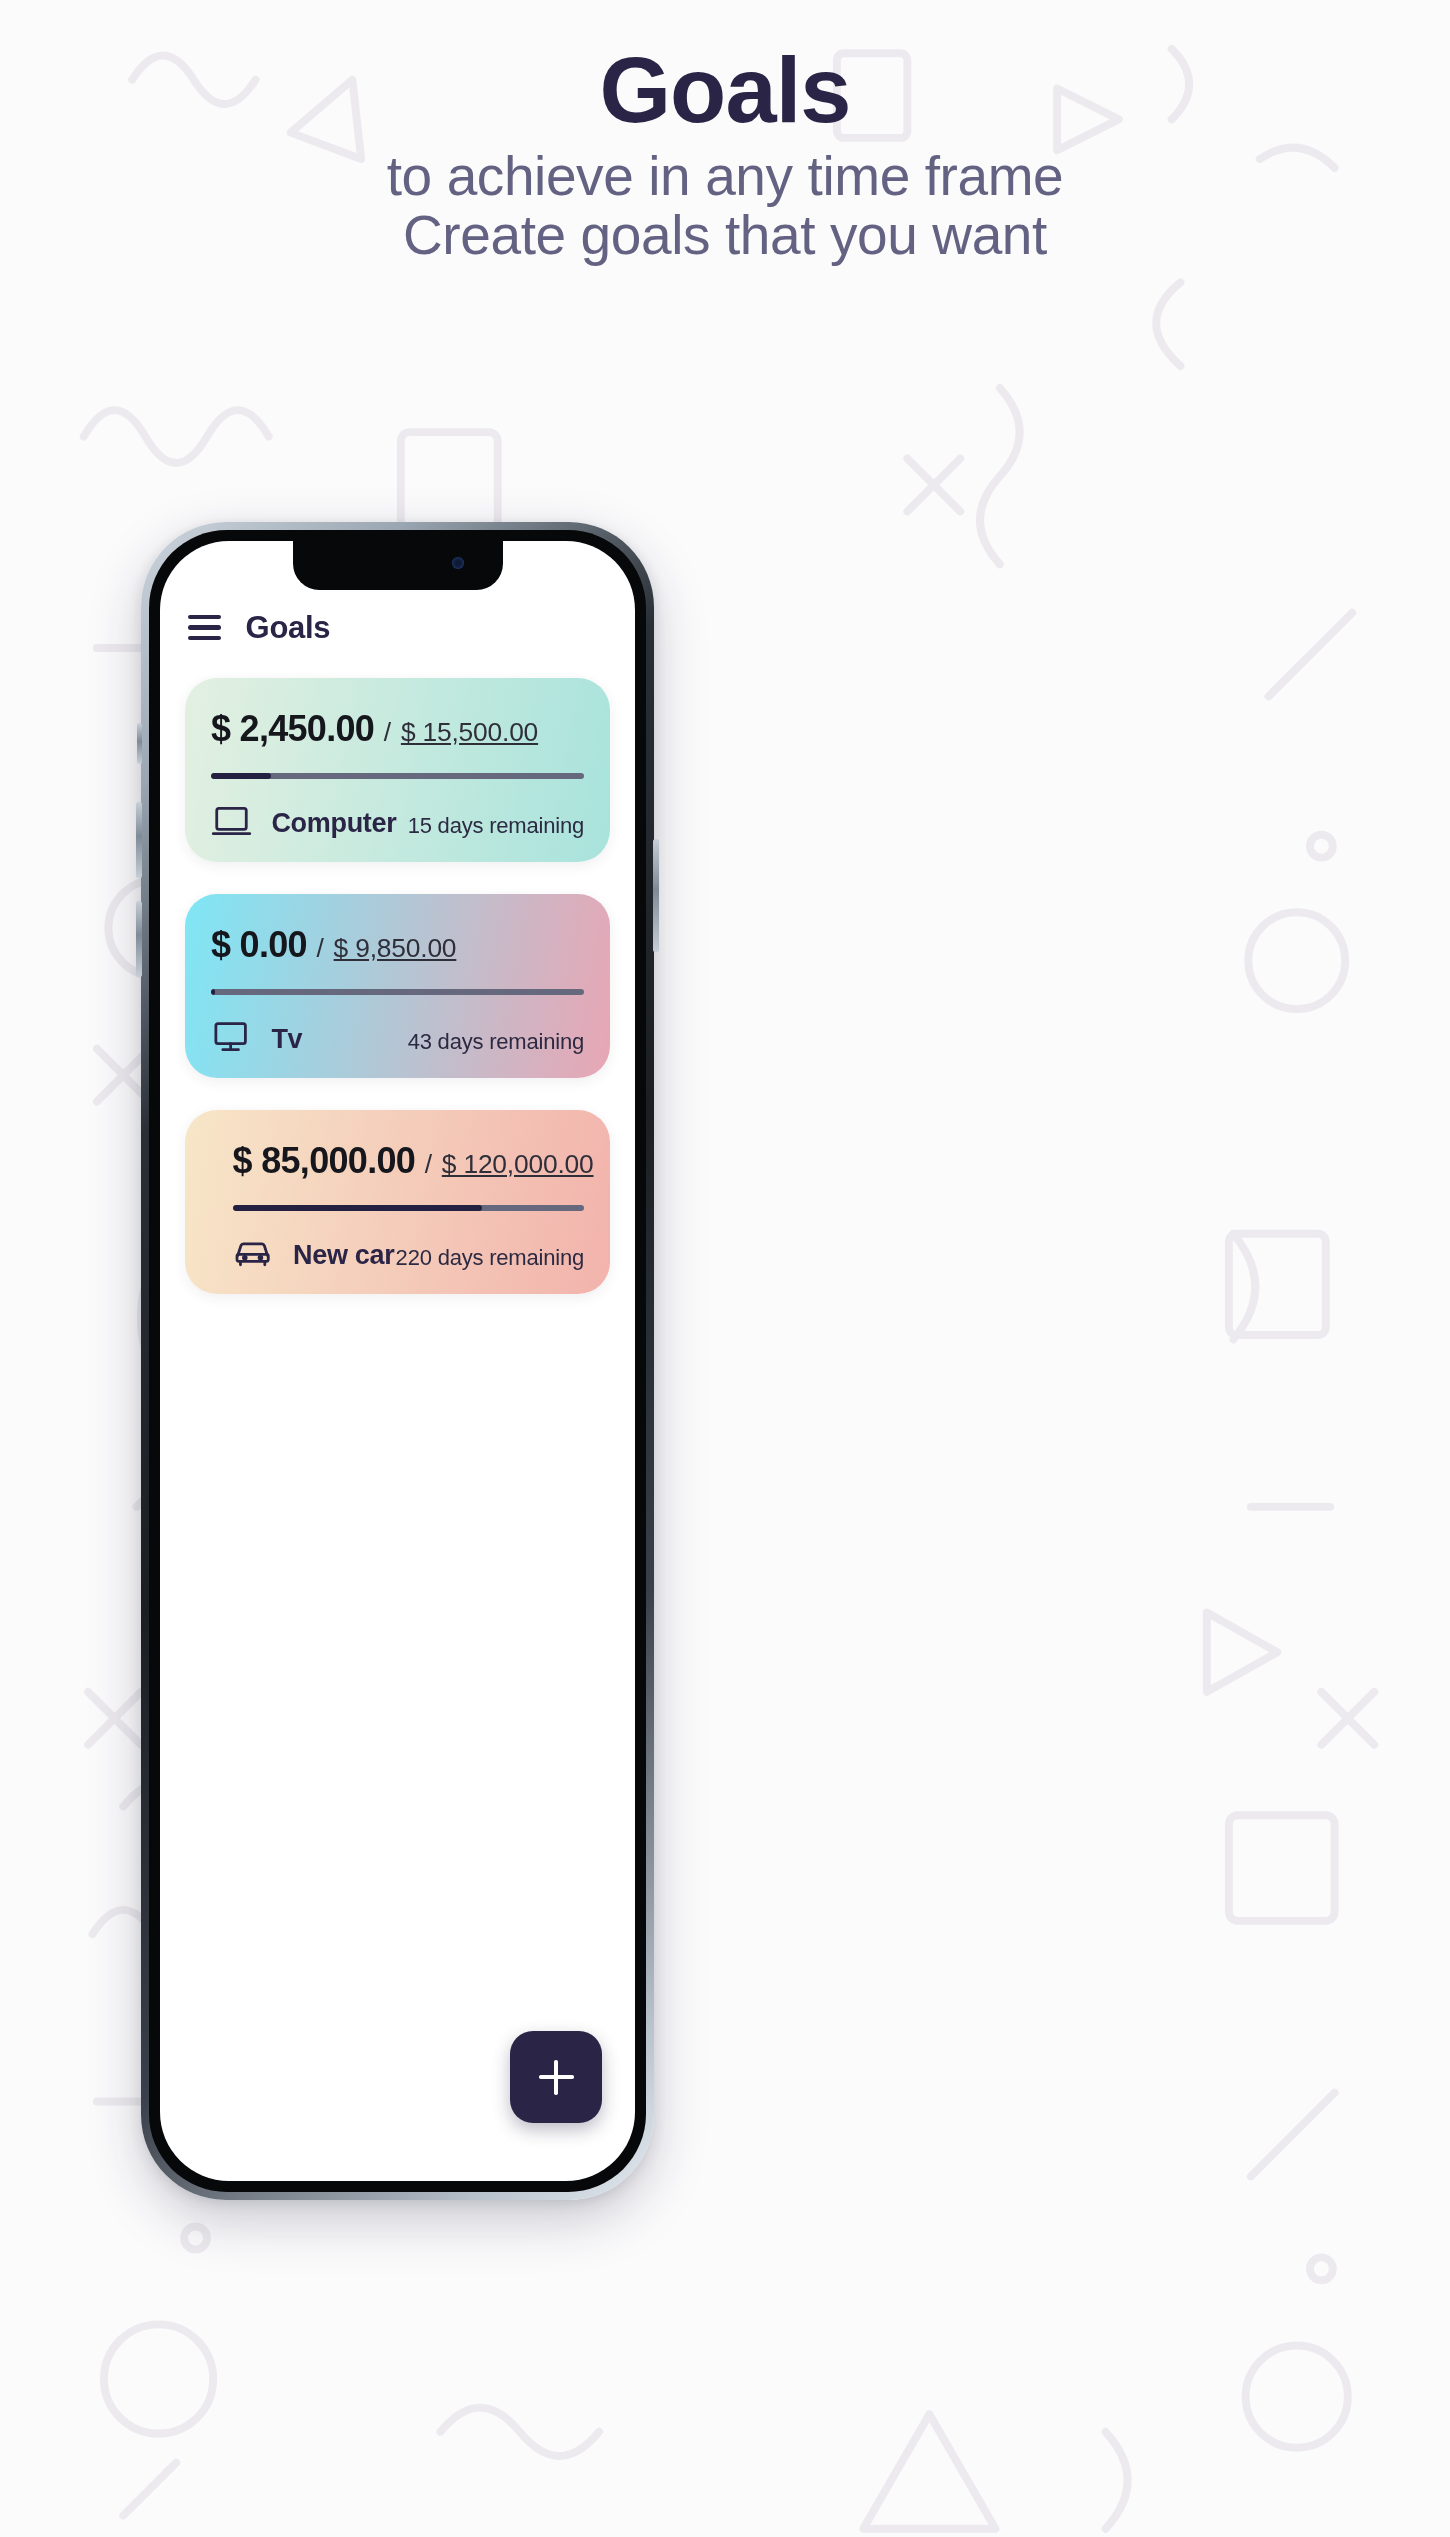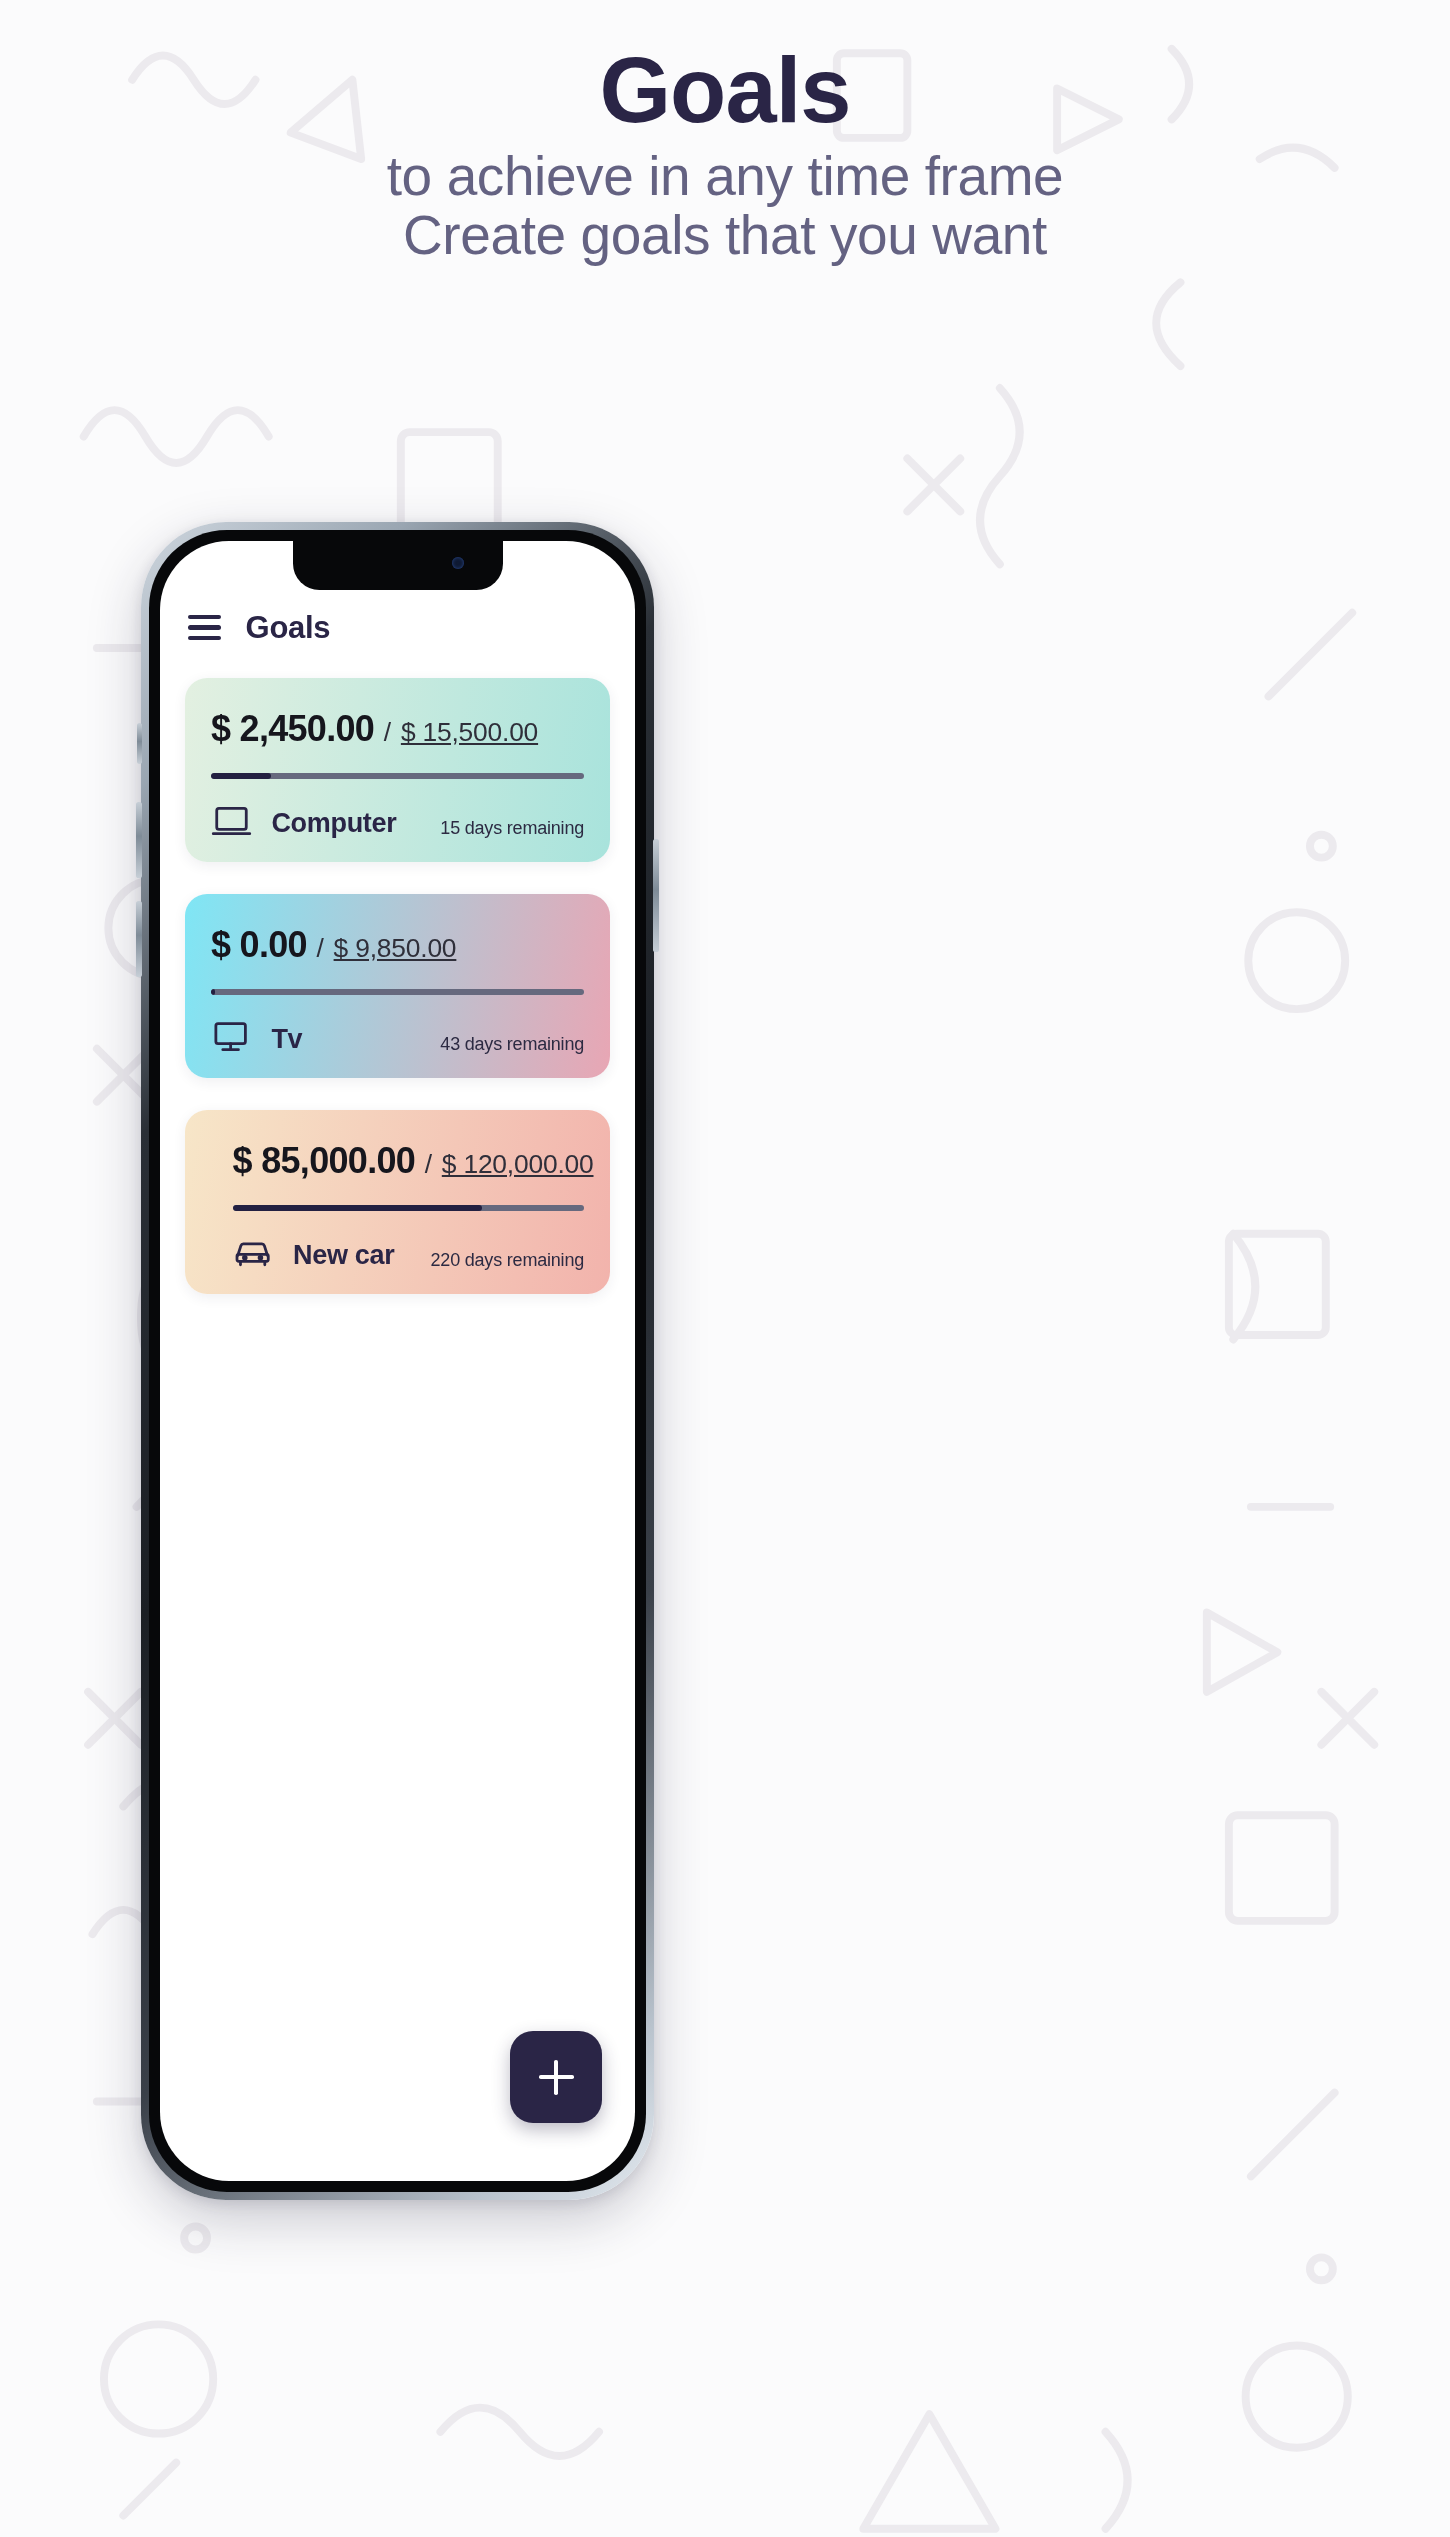--- a/index.html
+++ b/index.html
@@ -141,21 +141,21 @@
   }
 
   
   .goal-list {
     padding: 32px 25px 0 25px;
     display: flex;
     flex-direction: column;
     gap: 32px;
   }
   .goal-card {
-    border-radius: 22px;
+    border-radius: 32px;
     padding: 30px 26.4px 23px 26.4px;
     position: relative;
     box-shadow: 0 3.5px 12.3px rgba(40,40,70,0.07);
   }
   .amount-row {
     display: flex;
     align-items: baseline;
     gap: 9.7px;
     white-space: nowrap;
   }
@@ -206,21 +206,21 @@
   }
   .meta-label {
     margin-left: 19.4px;
     font-size: 27px;
     font-weight: 700;
     color: #2a2546;
     letter-spacing: -0.3px;
   }
   .meta-days {
     margin-left: auto;
-    font-size: 18px;
+    font-size: 22px;
     font-weight: 400;
     color: #2c2a42;
     letter-spacing: -0.2px;
   }
 
   
   .fab {
     position: absolute;
     right: 33px;
     bottom: 58px;

